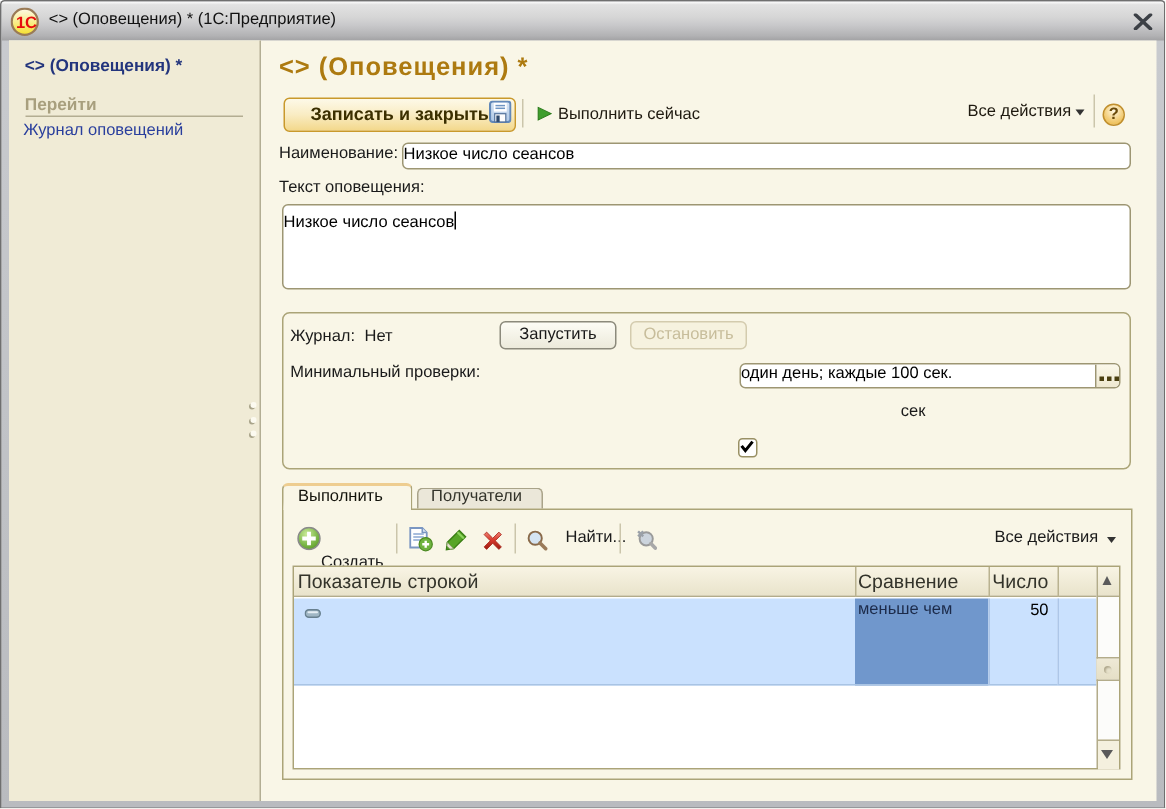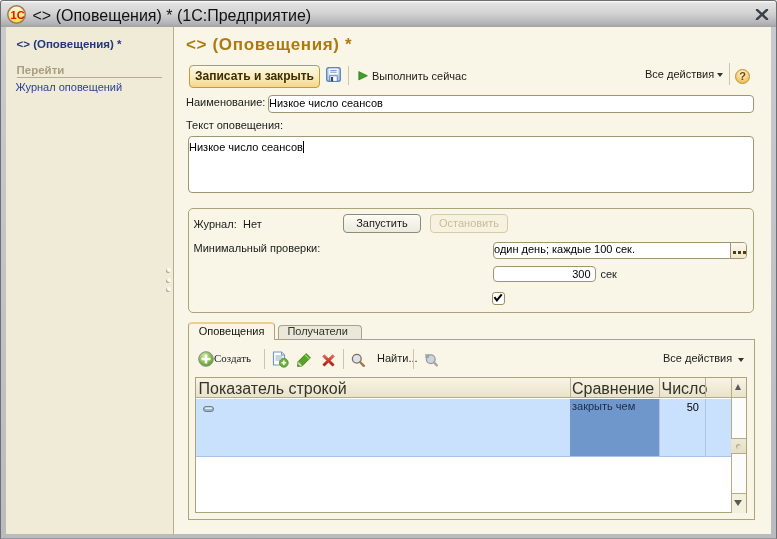--- a/index.html
+++ b/index.html
@@ -4,28 +4,28 @@
 <style>
 html,body{margin:0;padding:0;background:#fff;}
 *{box-sizing:border-box;}
 .win{position:relative;width:777px;height:539px;font-family:"Liberation Sans",sans-serif;
   background:linear-gradient(180deg,#c9cbcf,#b9bbbf);border:1px solid #6f6f6f;border-bottom-color:#96989b;border-radius:3px 3px 0 0;overflow:hidden;}
 .abs{position:absolute;}
 .lbl{position:absolute;font-size:11px;color:#1a1a1a;white-space:nowrap;}
 .titlebar{position:absolute;left:0;top:0;width:775px;height:25.5px;
   background:linear-gradient(180deg,#ffffff 0%,#e2e2e2 8%,#d6d6d6 40%,#c9c9cb 60%,#b2b2b4 88%,#a2a2a4 100%);
   border-radius:2px 2px 0 0;}
-.title-text{position:absolute;left:31.5px;top:5.5px;font-size:16px;color:#111;white-space:nowrap;}
+.title-text{position:absolute;left:31.5px;top:5.5px;font-size:11px;color:#111;white-space:nowrap;}
 .content-bg{position:absolute;left:5px;top:26px;width:765px;height:506.5px;background:#f9f6e7;}
 .sidebar-bg{position:absolute;left:5px;top:26px;width:168px;height:506.5px;background:#f0ebd6;border-right:1px solid #b3ae94;}
 .vsep{position:absolute;width:1px;background:#cbc5ab;}
 .inp{position:absolute;background:#fff;border:1px solid #9d9673;border-radius:4px;font-size:11px;color:#000;line-height:13px;}
 .btn-std{position:absolute;border:1px solid #8c8a7c;border-radius:4px;background:linear-gradient(#fdfcf5,#eceadb);
-  font-size:11px;color:#191919;text-align:center;margin-left:10px;}
-.hdr-cell{position:absolute;font-size:16px;color:#33332a;white-space:nowrap;}
+  font-size:11px;color:#191919;text-align:center;}
+.hdr-cell{position:absolute;font-size:13px;color:#33332a;white-space:nowrap;}
 </style>
 </head>
 <body>
 <div class="win">
 
   <div class="titlebar"></div>
   <svg class="abs" style="left:6px;top:4px" width="19" height="19" viewBox="0 0 19 19">
     <defs>
         <linearGradient id="lg1" x1="0" y1="0" x2="0" y2="1">
       <stop offset="0" stop-color="#fdfae6"></stop>
@@ -47,21 +47,21 @@
   <div class="lbl" style="left:15.5px;top:37px;font-size:11.5px;font-weight:bold;color:#23357d">&lt;&gt; (Оповещения) *</div>
   <div class="lbl" style="left:15.5px;top:62.5px;font-size:11.5px;font-weight:bold;color:#a89f7e">Перейти</div>
   <div class="abs" style="left:16px;top:76px;width:145px;height:1px;background:#b3ad92"></div>
   <div class="lbl" style="left:14.5px;top:80px;color:#2a3f9d">Журнал оповещений</div>
   <div class="abs" style="left:166px;top:267px;width:4px;height:4px;border-radius:50%;background:#fcfaf0;box-shadow:-1px 1px 0 #a9a48a"></div>
   <div class="abs" style="left:166px;top:276.5px;width:4px;height:4px;border-radius:50%;background:#fcfaf0;box-shadow:-1px 1px 0 #a9a48a"></div>
   <div class="abs" style="left:166px;top:286px;width:4px;height:4px;border-radius:50%;background:#fcfaf0;box-shadow:-1px 1px 0 #a9a48a"></div>
 
   <div class="lbl" style="left:185px;top:34px;font-size:17px;letter-spacing:0.65px;font-weight:bold;color:#ad7a10">&lt;&gt; (Оповещения) *</div>
 
-  <div class="abs" style="left:188px;top:63.5px;width:131px;height:23px;border:1px solid #c9992c;border-radius:4px;
+  <div class="abs" style="left:188px;top:63.5px;width:155px;height:23px;border:1px solid #c9992c;border-radius:4px;
      background:linear-gradient(#fdf9e8,#f9ecc3 50%,#f3d88b);font-size:12px;font-weight:bold;color:#3b2f00;
      text-align:center;line-height:21px;white-space:nowrap;">Записать и закрыть</div>
   <svg class="abs" style="left:325px;top:66px" width="15" height="15" viewBox="0 0 15 15">
     <defs>
         <linearGradient id="fl" x1="0" y1="0" x2="0" y2="1">
       <stop offset="0" stop-color="#d9e6f4"></stop>
           <stop offset="1" stop-color="#aec7e5"></stop>
         </linearGradient>
       </defs>
     <rect x="0.7" y="0.7" width="13.6" height="13.6" rx="1.8" fill="url(#fl)" stroke="#6288b8" stroke-width="1.4"></rect>
@@ -96,45 +96,44 @@
   <div class="btn-std" style="left:419px;top:213px;width:78px;height:19px;line-height:17px;border-color:#d3cbae;background:#f6f2df;color:#c7bd9b;">Остановить</div>
   <div class="lbl" style="left:192.5px;top:241.3px;">Минимальный проверки:</div>
   <div class="abs" style="left:492px;top:240.5px;width:254px;height:17.5px;border:1px solid #9d9673;border-radius:4px;background:#fff;overflow:hidden;">
     <div style="position:absolute;left:0;top:0;width:236px;height:16px;font-size:11px;line-height:13px;color:#000;">один день; каждые 100 сек.</div>
     <div style="position:absolute;right:0;top:0;width:16px;height:15.5px;border-left:1px solid #9d9673;background:linear-gradient(#fbf8ea,#eee8d0);">
       <div style="position:absolute;left:1.5px;top:8px;width:3px;height:3px;background:#4a3f10"></div>
       <div style="position:absolute;left:6.5px;top:8px;width:3px;height:3px;background:#4a3f10"></div>
       <div style="position:absolute;left:11.5px;top:8px;width:3px;height:3px;background:#4a3f10"></div>
     </div>
   </div>
-  <div class="inp" style="left:492px;top:264.5px;width:103px;height:16.5px;padding:1.5px 4.5px;text-align:right;">300</div>
   <div class="lbl" style="left:599.5px;top:267px;">сек</div>
   <div class="abs" style="left:490.5px;top:290.7px;width:13px;height:13px;background:#fff;border:1.4px solid #999064;border-radius:3px;"></div>
   <svg class="abs" style="left:492px;top:292.2px" width="10" height="10" viewBox="0 0 10 10">
     <path d="M1.4 4.2 L3.9 7.4 L8.7 1.4" fill="none" stroke="#000" stroke-width="2"></path>
   </svg>
 
   <div class="abs" style="left:277px;top:323.5px;width:84px;height:15px;background:#ebe7d9;border:1px solid #a9a389;border-bottom:none;border-radius:4px 4px 0 0;"></div>
   <div class="lbl" style="left:286.4px;top:324px;color:#33332a;">Получатели</div>
   <div class="abs" style="left:186.5px;top:338.2px;width:567.5px;height:181.3px;border:1px solid #aba478;background:#f9f6e7;"></div>
   <div class="abs" style="left:186.5px;top:320.5px;width:87.5px;height:18.7px;background:#f9f6e7;border:1px solid #aba478;border-bottom:none;border-top:2px solid #eecd90;border-radius:4px 4px 0 0;"></div>
-  <div class="lbl" style="left:197.7px;top:324px;color:#14140c;">Оповещения</div>
+  <div class="lbl" style="left:197.7px;top:324px;color:#14140c;">Выполнить</div>
 
   <svg class="abs" style="left:197px;top:349.7px" width="16" height="16" viewBox="0 0 16 16">
     <defs>
         <radialGradient id="gg" cx="0.4" cy="0.3" r="0.8">
       <stop offset="0" stop-color="#cdeb9c"></stop>
           <stop offset="0.6" stop-color="#7db84a"></stop>
           <stop offset="1" stop-color="#55961f"></stop>
         </radialGradient>
       </defs>
     <circle cx="8" cy="8" r="7.3" fill="url(#gg)" stroke="#8a8a8a" stroke-width="1"></circle>
     <path d="M8 3.5 V12.5 M3.5 8 H12.5" stroke="#fff" stroke-width="2.6"></path>
   </svg>
-  <div class="lbl" style="left:213px;top:351px;font-family:Liberation Serif, serif;">Создать</div>
+  <div class="lbl" style="left:213px;top:368px;">Создать</div>
   <div class="vsep" style="left:263px;top:348px;height:20px;"></div>
   <svg class="abs" style="left:271px;top:350px" width="17" height="17" viewBox="0 0 17 17">
     <path d="M1.5 1 H9.5 L12.5 4 V14 H1.5 Z" fill="#fff" stroke="#7a96c2" stroke-width="1.2"></path>
     <path d="M9.5 1 L9.5 4 L12.5 4" fill="#d7e2f2" stroke="#7a96c2" stroke-width="1"></path>
     <path d="M3.5 5 H10.5 M3.5 7 H10.5 M3.5 9 H8" stroke="#8aa8d2" stroke-width="1"></path>
     <circle cx="11.8" cy="11.8" r="4.4" fill="#6eb33f" stroke="#4c8a22" stroke-width="0.8"></circle>
     <path d="M11.8 9.5 V14.1 M9.5 11.8 H14.1" stroke="#fff" stroke-width="1.6"></path>
   </svg>
   <svg class="abs" style="left:295px;top:350.5px" width="16" height="16" viewBox="0 0 16 16">
     <path d="M10.2 1.6 L14.4 5.8 L6.4 13.8 L1.6 14.4 L2.2 9.6 Z" fill="#57a527" stroke="#3a7d14" stroke-width="0.9"></path>
@@ -177,21 +176,21 @@
   <div class="abs" style="left:703.5px;top:377px;width:1px;height:20px;background:#b9b290"></div>
 
   <div class="abs" style="left:195px;top:397.5px;width:373.5px;height:58px;background:#cae1fe;border-bottom:1px solid #a9c4e4;"></div>
   <div class="abs" style="left:568.5px;top:397.5px;width:89.5px;height:58px;background:#7097cc;border-bottom:1px solid #a9c4e4;"></div>
   <div class="abs" style="left:658px;top:397.5px;width:45.5px;height:58px;background:#cae1fe;border-left:1px solid #adc6e8;border-bottom:1px solid #a9c4e4;"></div>
   <div class="abs" style="left:703.5px;top:397.5px;width:26.3px;height:58px;background:#cae1fe;border-left:1px solid #adc6e8;border-bottom:1px solid #a9c4e4;"></div>
   <svg class="abs" style="left:202px;top:404.5px" width="11" height="6" viewBox="0 0 11 6">
     <rect x="0.5" y="0.5" width="10" height="5" rx="2.5" fill="#9fb6c4" stroke="#68808f" stroke-width="1"></rect>
     <rect x="2" y="1.5" width="7" height="1.4" rx="0.7" fill="#e6eef4"></rect>
   </svg>
-  <div class="lbl" style="left:571px;top:399.4px;color:#1c2b4a;">закрыть чем</div>
+  <div class="lbl" style="left:571px;top:399.4px;color:#1c2b4a;">меньше чем</div>
   <div class="lbl" style="left:658px;top:399.5px;width:40px;text-align:right;color:#000;">50</div>
 
   <div class="abs" style="left:729.8px;top:377px;width:15.7px;height:134px;background:#fcfcfa;border-left:1px solid #b3ac8a;"></div>
   <div class="abs" style="left:730.8px;top:377px;width:14.7px;height:19.5px;background:linear-gradient(#f8f4e4,#e9e3cb);border-bottom:1px solid #b3ac8a;"></div>
   <div class="abs" style="left:734px;top:383.2px;width:0;height:0;border-left:3.7px solid transparent;border-right:3.7px solid transparent;border-bottom:6.3px solid #5a5a5a;"></div>
   <div class="abs" style="left:729.8px;top:437px;width:15.7px;height:15.5px;background:linear-gradient(#eee9d6,#e5dfc6);border-top:1px solid #b3ac8a;border-bottom:1px solid #b3ac8a;">
     <div style="position:absolute;left:5px;top:4.5px;width:5px;height:5px;border-radius:50%;box-shadow:inset 1px 1px 1.5px rgba(120,112,80,0.55);"></div>
   </div>
   <div class="abs" style="left:730.8px;top:491.5px;width:14.7px;height:20px;background:#f4f0de;border-top:1px solid #b3ac8a;"></div>
   <div class="abs" style="left:733.3px;top:498.8px;width:0;height:0;border-left:4.2px solid transparent;border-right:4.2px solid transparent;border-top:6.6px solid #5a5a5a;"></div>

